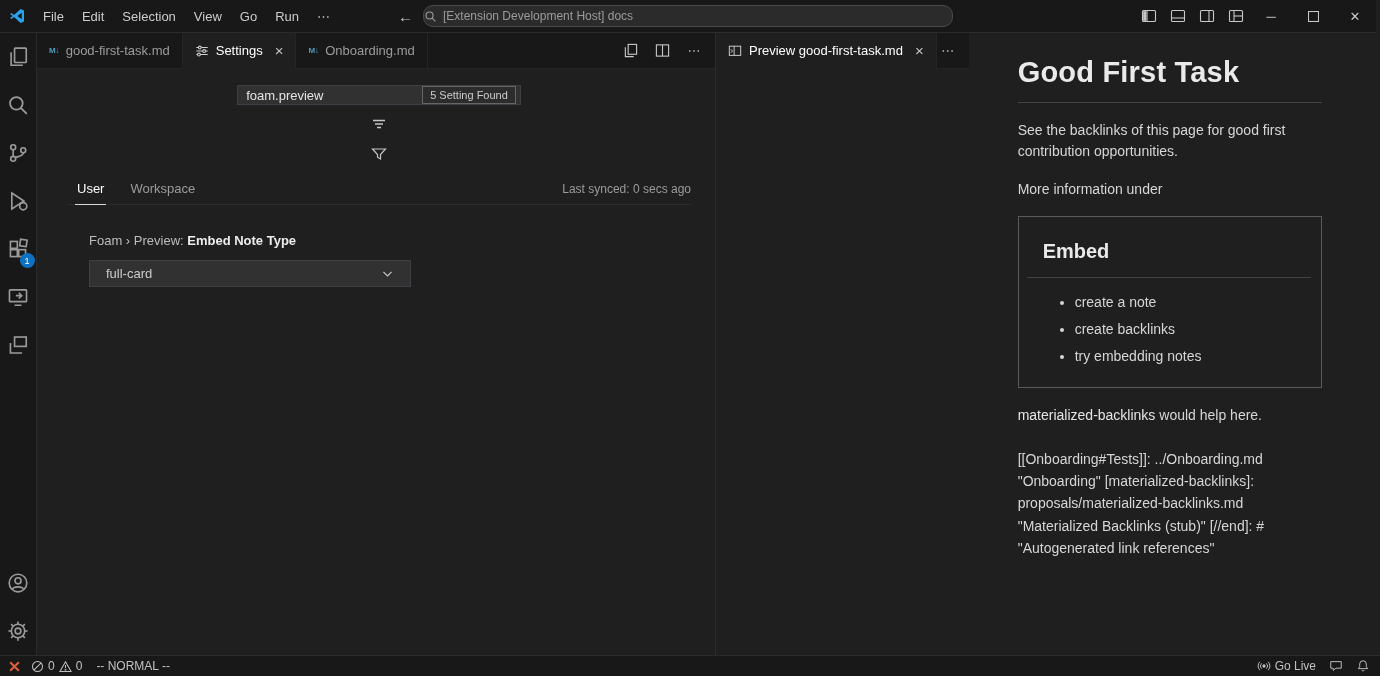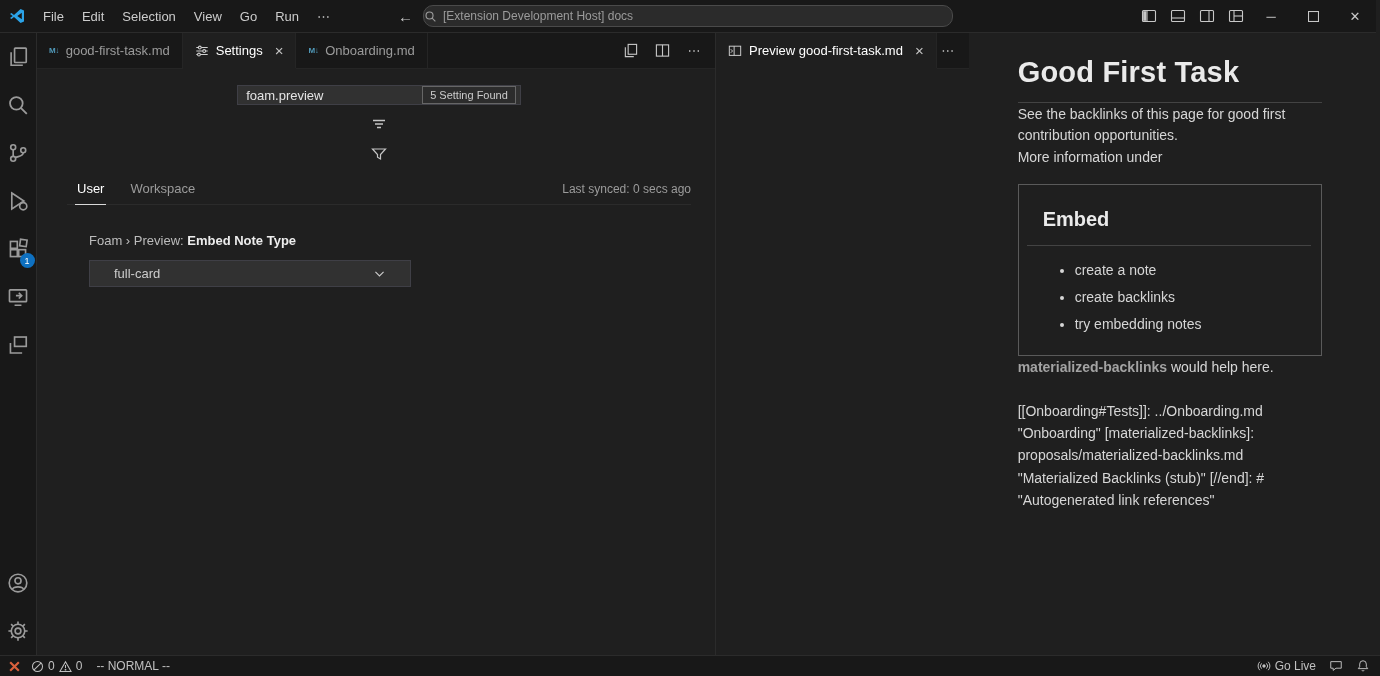--- a/index.html
+++ b/index.html
@@ -74,34 +74,34 @@
     border-bottom:1px solid #2b2b2b; padding-left:8px; font-size:13px; color:#9b9b9b; }
   .scope { padding:0 2px 8px; margin-right:22px; cursor:default; }
   .scope.active { color:#ffffff; border-bottom:1px solid #d9d9d9; margin-bottom:-1px; }
   .synced { margin-left:auto; font-size:12px; padding-bottom:8px; color:#9b9b9b; }
   .setting { margin:28px 0 0 22px; }
   .setting-label { font-size:13px; }
   .setting-cat { color:#bdbdbd; }
   .setting-name { color:#ededed; font-weight:bold; }
   .select { margin-top:12px; width:322px; height:27px; background:#313131;
     border:1px solid #3f3f46; display:flex; align-items:center;
-    justify-content:space-between; padding:0 24px; font-size:13px; color:#cccccc; }
+    justify-content:space-between; padding:0 16px; font-size:13px; color:#cccccc; }
 
   
   .preview-body { flex:1; padding:18px 58px 0 49px; font-size:14px;
     color:#d6d6d6; line-height:1.5; overflow:hidden; }
   .md-h1 { font-size:29px; font-weight:600; color:#eaeaea; padding-bottom:7px;
     border-bottom:1px solid #434343; letter-spacing:0.2px; }
-  .md-p { margin-top:1px; }
+  .md-p { margin-top:17px; }
   .md-card { margin-top:16px; border:1px solid #5a5a5a; padding:2px 10px 20px 8px; }
   .md-h2 { font-size:20px; font-weight:600; color:#eaeaea; margin-top:17px;
     padding:0 0 11px 16px; border-bottom:1px solid #434343; }
   .md-card ul { margin-top:14px; padding-left:48px; }
   .md-card li { margin-top:6px; }
-  .md-link { color:#a3a3a3; text-decoration:none;font-weight:bold; }
+  .md-link { color:#e5e5e5; text-decoration:none; }
   .md-refs { margin-top:22px; line-height:1.6; }
 
   
   .statusbar { position:absolute; left:0; right:0; bottom:0; height:21px;
     background:#181818; border-top:1px solid #2b2b2b; display:flex;
     align-items:center; font-size:12px; color:#c0c0c0; padding:0 10px 0 8px; }
   .sb-item { display:flex; align-items:center; gap:4px; margin-right:10px; }
   .sb-mode { margin-left:4px; }
   .sb-right { margin-left:auto; display:flex; align-items:center; gap:13px; }
   .remote-ind { color:#d9603c; }

